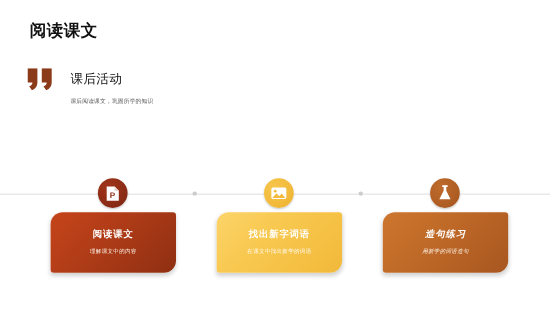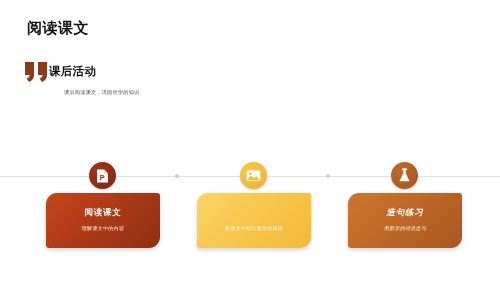--- a/index.html
+++ b/index.html
@@ -44,24 +44,24 @@
   }
   #quote-mark {
     position: absolute;
     left: 0px;
     top: 2px;
     width: 26px;
     height: 20px;
   }
   #section-heading {
     position: absolute;
-    left: 24px;
+    left: 39px;
     top: 4px;
     font-size: 11.5px;
-    font-weight: bold;
+    font-weight: normal;
     color: #111111;
     white-space: nowrap;
     letter-spacing: 0.3px;
   }
   #section-desc {
     position: absolute;
     left: 39px;
     top: 29px;
     font-size: 5.2px;
     color: #555555;
@@ -210,20 +210,21 @@
       </svg>
     </span>
   </div>
 
   <div id="card-1" class="card">
     <div class="card-title">阅读课文</div>
     <div class="card-desc">理解课文中的内容</div>
   </div>
 
   <div id="card-2" class="card">
+    <div class="card-title">找出新字词语</div>
     <div class="card-desc">在课文中找出新学的词语</div>
   </div>
 
   <div id="card-3" class="card">
     <div class="card-title">造句练习</div>
     <div class="card-desc">用新学的词语造句</div>
   </div>
 
 </div>
 

